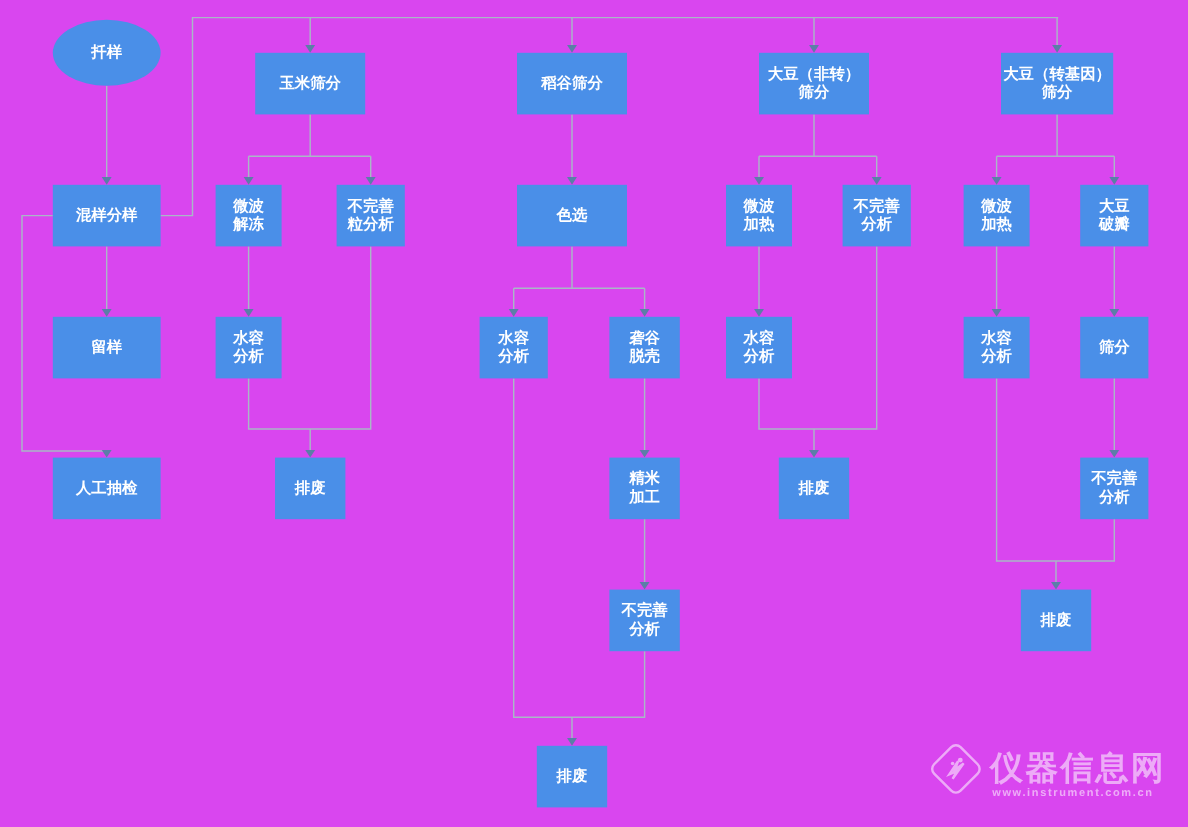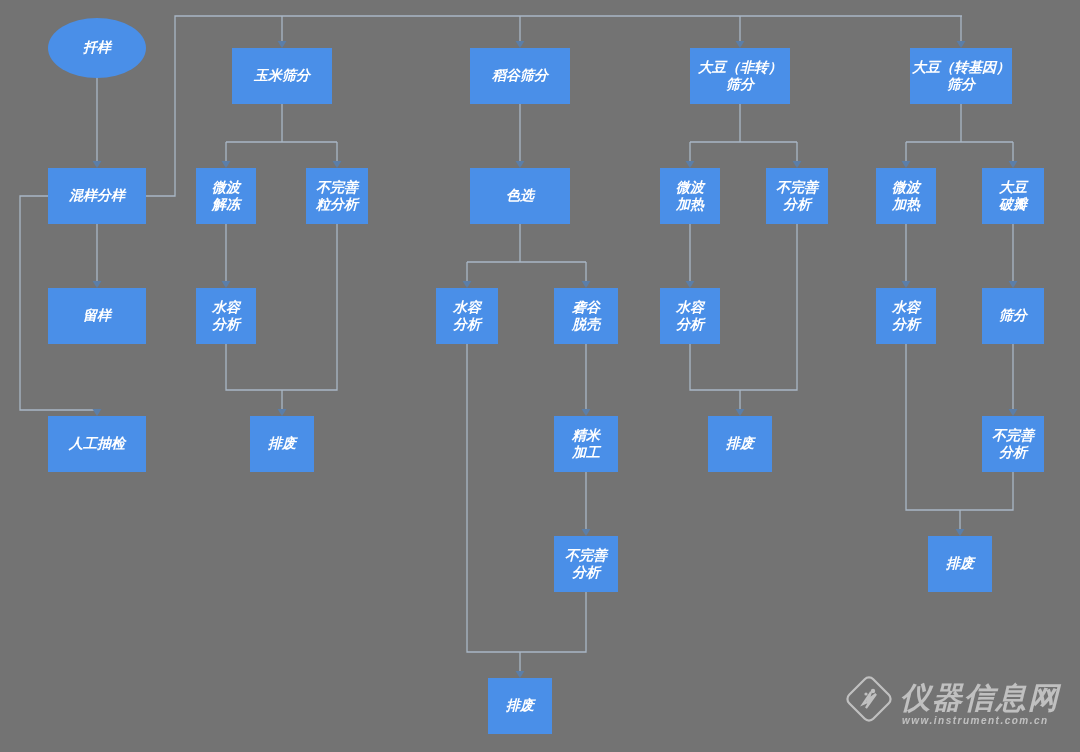--- a/index.html
+++ b/index.html
@@ -7,23 +7,22 @@
     padding: 0;
     background: #ffffff;
   }
   body {
     font-family: "Liberation Sans", "DejaVu Sans", sans-serif;
   }
   #flow-root {
     position: relative;
     width: 1080px;
     height: 752px;
-    background: #737373;
+    background: #d946ef;
     overflow: hidden;
-    font-style: italic;
   }
   #flow-svg {
     position: absolute;
     left: 0;
     top: 0;
     width: 1080px;
     height: 752px;
   }
   .node-rect {
     fill: #4a8fe8;

